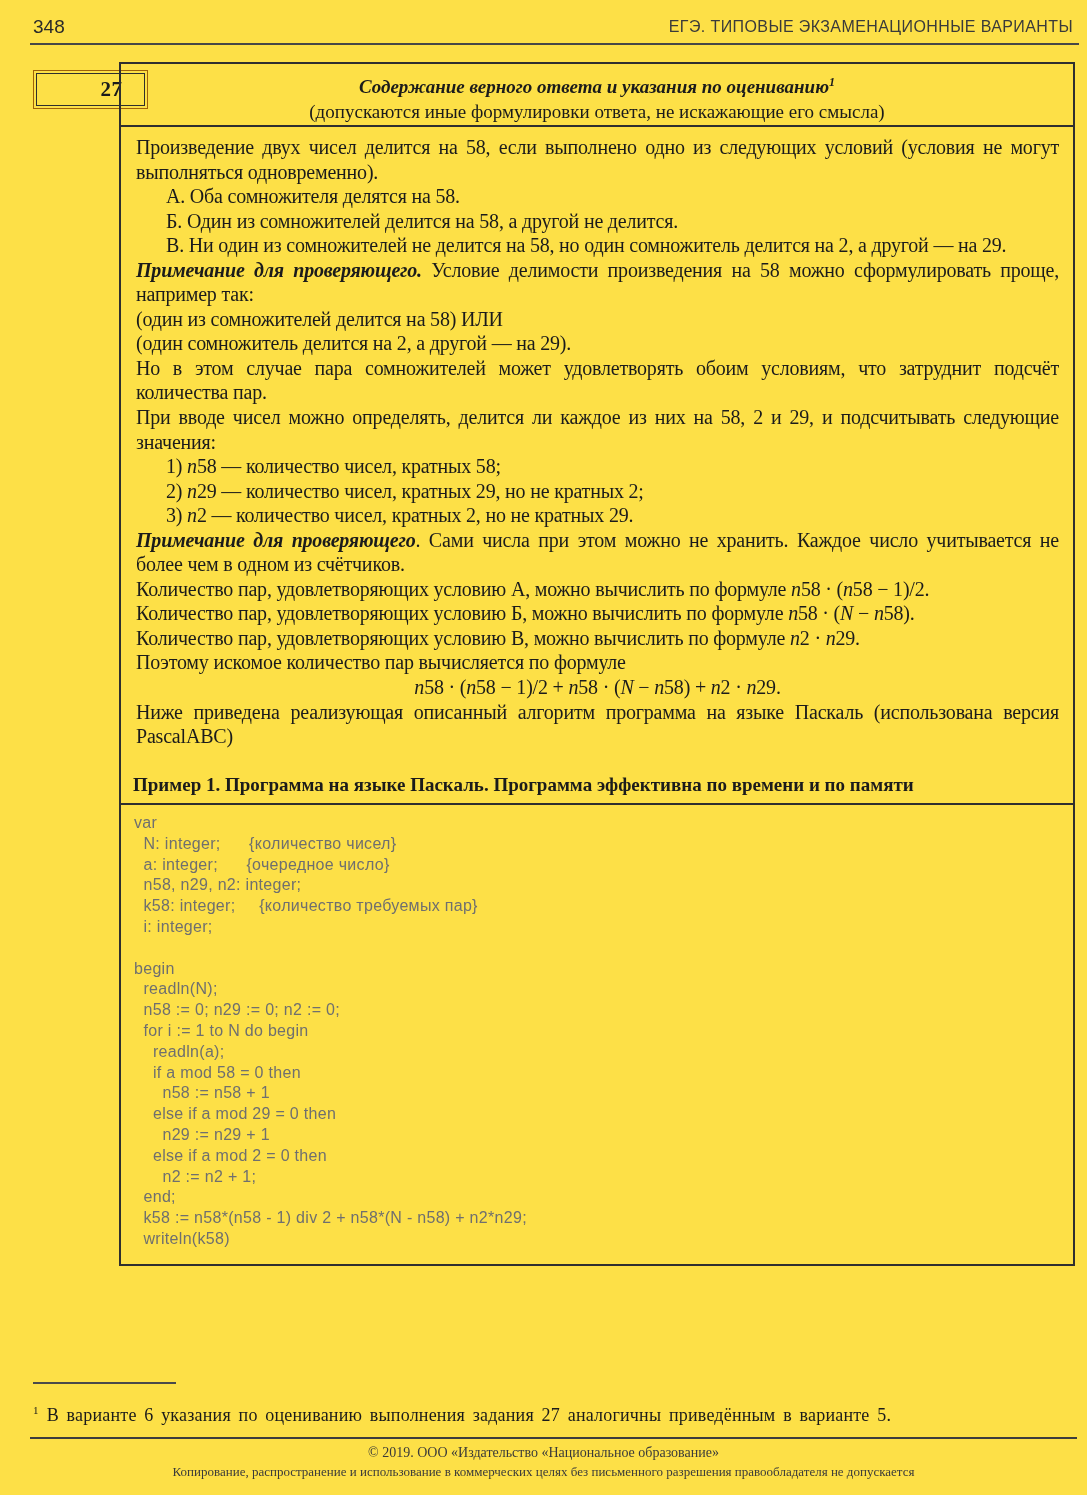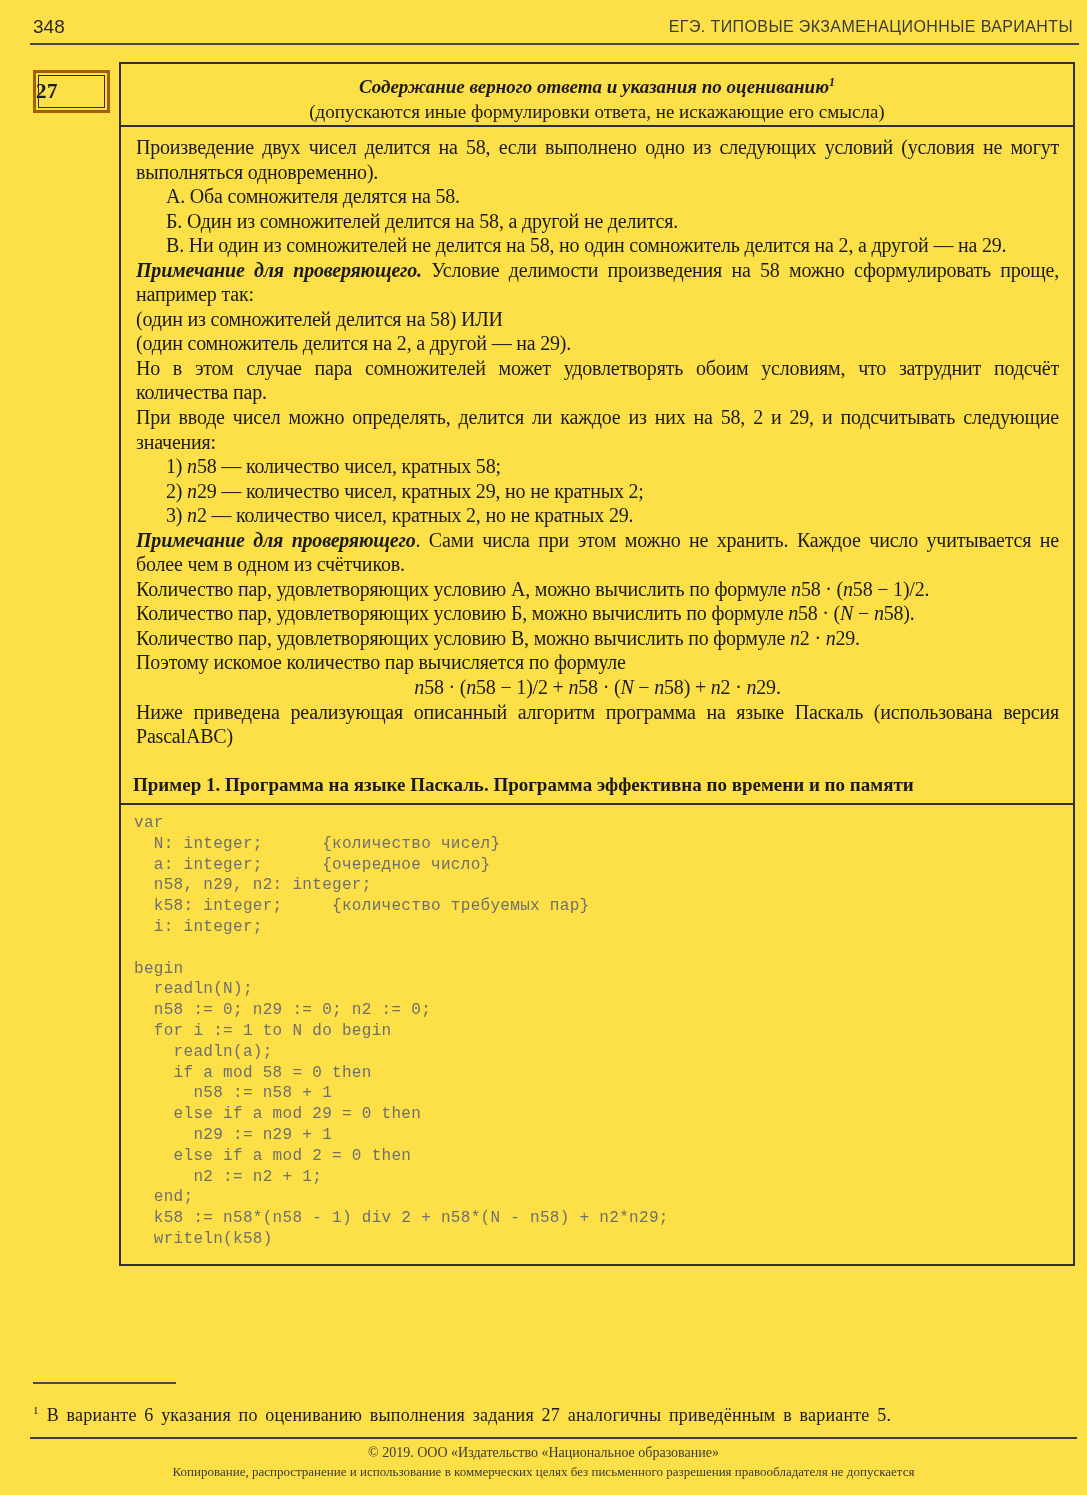--- a/index.html
+++ b/index.html
@@ -22,22 +22,22 @@
   .runhead-title{
     position:absolute;right:0;top:4px;
     font-family:"Liberation Sans", sans-serif;
     font-size:16px;letter-spacing:0.4px;color:#3a3a3a;
   }
   .runhead-rule{position:absolute;top:43px;left:30px;right:8px;border-top:2px solid #474747;}
 
   
   .task-box{
     position:absolute;left:33px;top:70px;width:71px;height:37px;
-    border:3px solid #a16207;
-    display:flex;align-items:center;justify-content:flex-start;
+    border:1px solid #a16207;
+    display:flex;align-items:center;justify-content:center;padding-left:42px;
   }
   .task-box::after{
     content:"";position:absolute;inset:2px;border:1px solid #2e2e2e;pointer-events:none;
   }
   .task-num{font-weight:bold;font-size:21px;letter-spacing:0.5px;}
 
   
   .main-box{
     position:absolute;left:119px;top:62px;width:956px;height:1204px;
     border:2px solid #2f2f2f;box-sizing:border-box;background:transparent;
@@ -67,21 +67,21 @@
   .example-header{
     height:37px;box-sizing:border-box;
     border-bottom:2px solid #2f2f2f;
     font-weight:bold;font-size:19px;line-height:33px;
     padding:0 10px 0 12px;
     overflow:hidden;white-space:nowrap;
   }
   .code-block{
     height:447px;box-sizing:border-box;
     padding:8px 6px 16px 13px;
-    font-family:Liberation Mono, monospace;
+    font-family:Liberation Sans, sans-serif;
     font-size:16px;line-height:20.8px;
     letter-spacing:0.3px;
     color:#6f6f6f;
     white-space:pre;
     overflow:hidden;
   }
   .code-line{height:20.8px;}
 
   
   .footnote-rule{position:absolute;left:33px;top:1382px;width:143px;border-top:2px solid #4a4a4a;}

